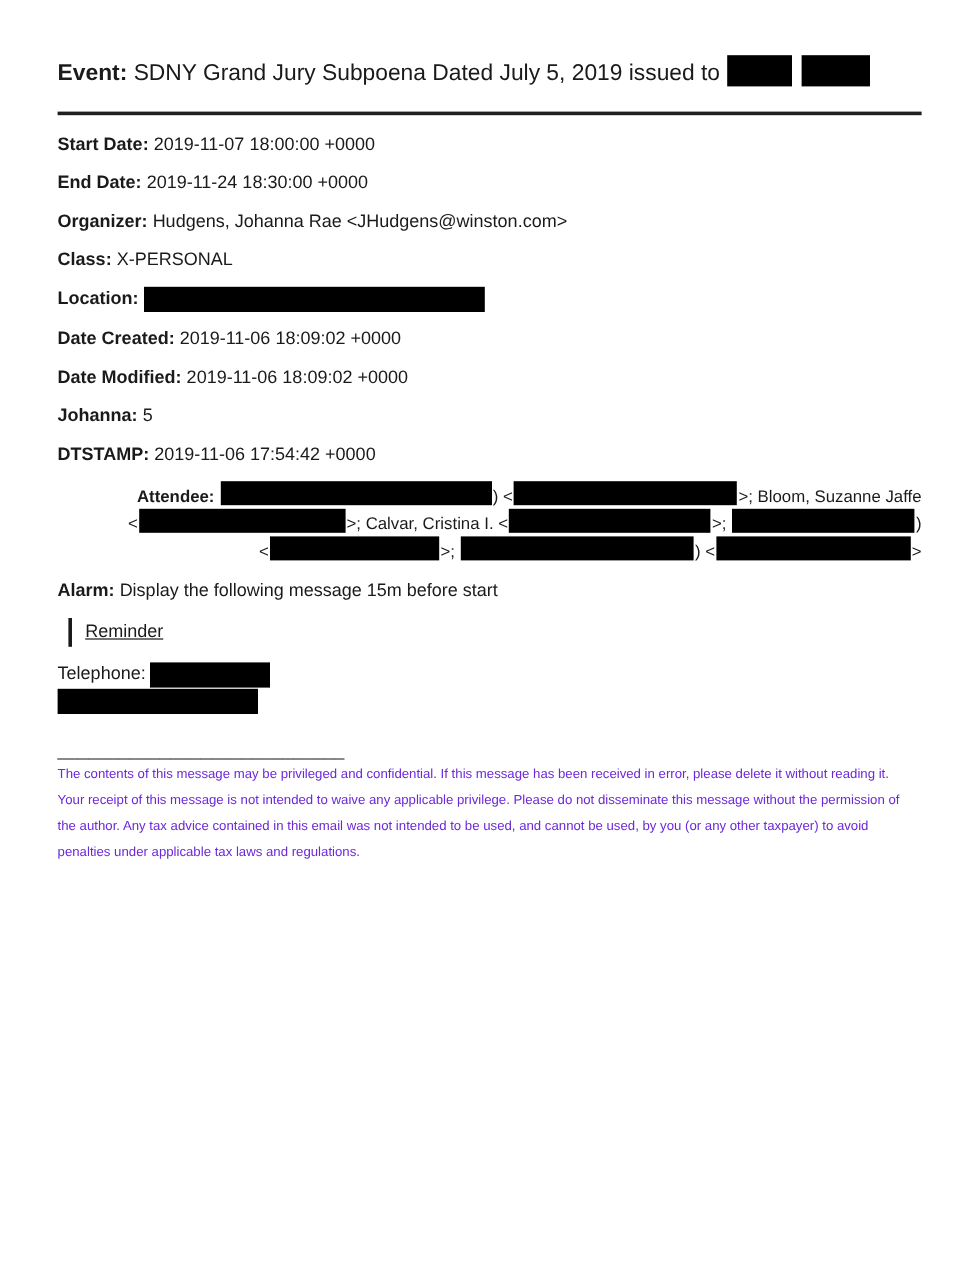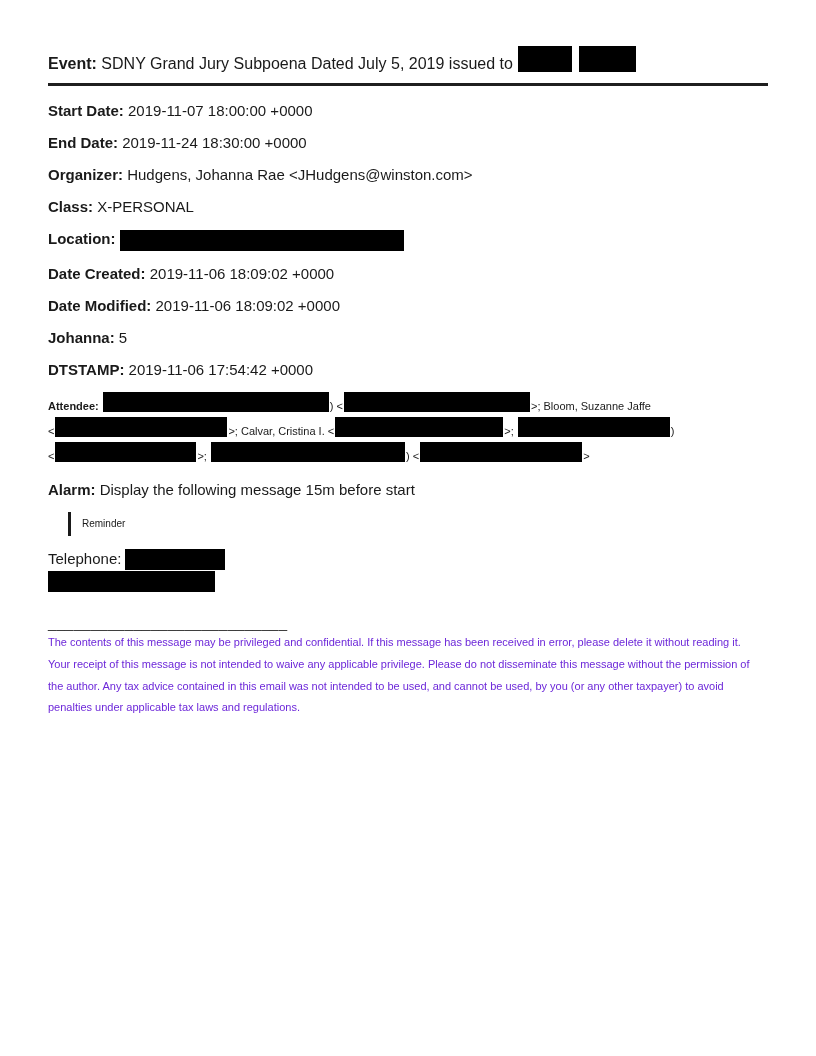--- a/index.html
+++ b/index.html
@@ -10,24 +10,24 @@
     background: #ffffff;
     font-family: "Liberation Sans", "DejaVu Sans", sans-serif;
     color: #1a1a1a;
     position: relative;
     overflow: hidden;
   }
   .content {
     padding: 46px 48px 0 48px;
   }
   .title {
-    font-size: 16px;
+    font-size: 19px;
     font-weight: 400;
     margin: 0 0 15px 0;
-    padding-bottom: 6px;
+    padding-bottom: 18px;
     border-bottom: 3px solid #1f1f1f;
     white-space: nowrap;
     line-height: 26px;
   }
   .title .b { font-weight: 700; }
   .field {
     font-size: 15px;
     line-height: 19px;
     margin: 0 0 13px 0;
   }
@@ -35,32 +35,34 @@
   .redact {
     display: inline-block;
     background: #000000;
     vertical-align: middle;
     margin: 0 1px;
   }
   .r-title { width: 54px; height: 26px; vertical-align: text-bottom; }
   .r-title2 { width: 57px; height: 26px; vertical-align: text-bottom; }
   .r-loc { width: 284px; height: 21px; margin-left: 4px; }
   .att-line {
-    font-size: 11px;
+    font-size: 14px;
     line-height: 22px;
     white-space: nowrap;
+    text-align: right;
   }
   .att-line .redact { height: 20px; vertical-align: text-bottom; }
   .attendee-block { margin: 0 0 13px 0; }
   .quote {
-    font-size: 10px;
+    font-size: 15px;
     line-height: 24px;
     border-left: 3px solid #1a1a1a;
     padding-left: 11px;
-    margin: 0 0 12px 20px;
+    margin: 0 0 12px 9px;
+    text-decoration: underline;
   }
   .tel-block { margin: 0 0 0 0; font-size: 15px; }
   .tel-line1 { line-height: 22px; }
   .tel-line1 .redact { width: 100px; height: 21px; margin-left: 4px; }
   .tel-line2 .redact { width: 167px; height: 21px; margin: 1px 0 0 0; display: block; }
   .divider {
     font-size: 15px;
     color: #333333;
     margin: 23px 0 0 0;
     line-height: 15px;

